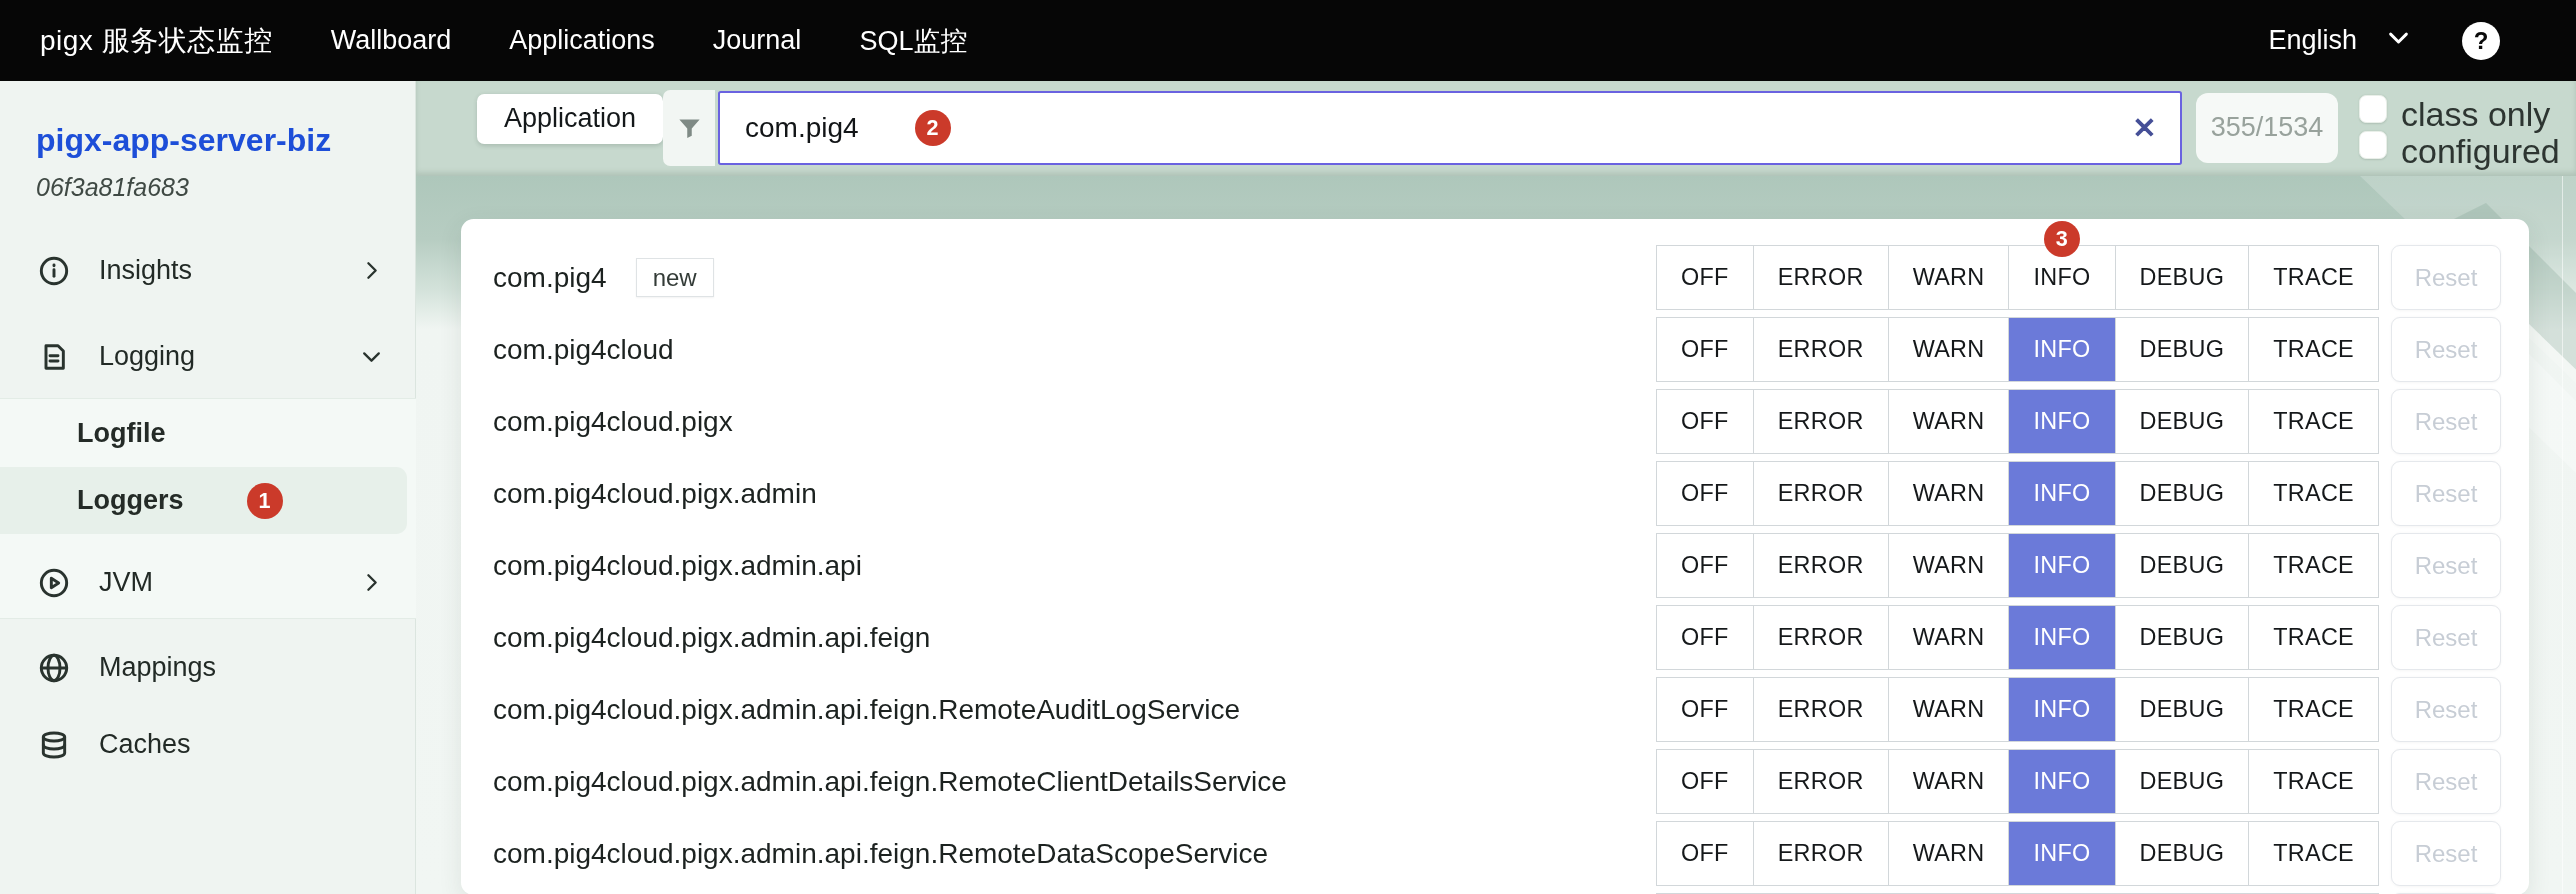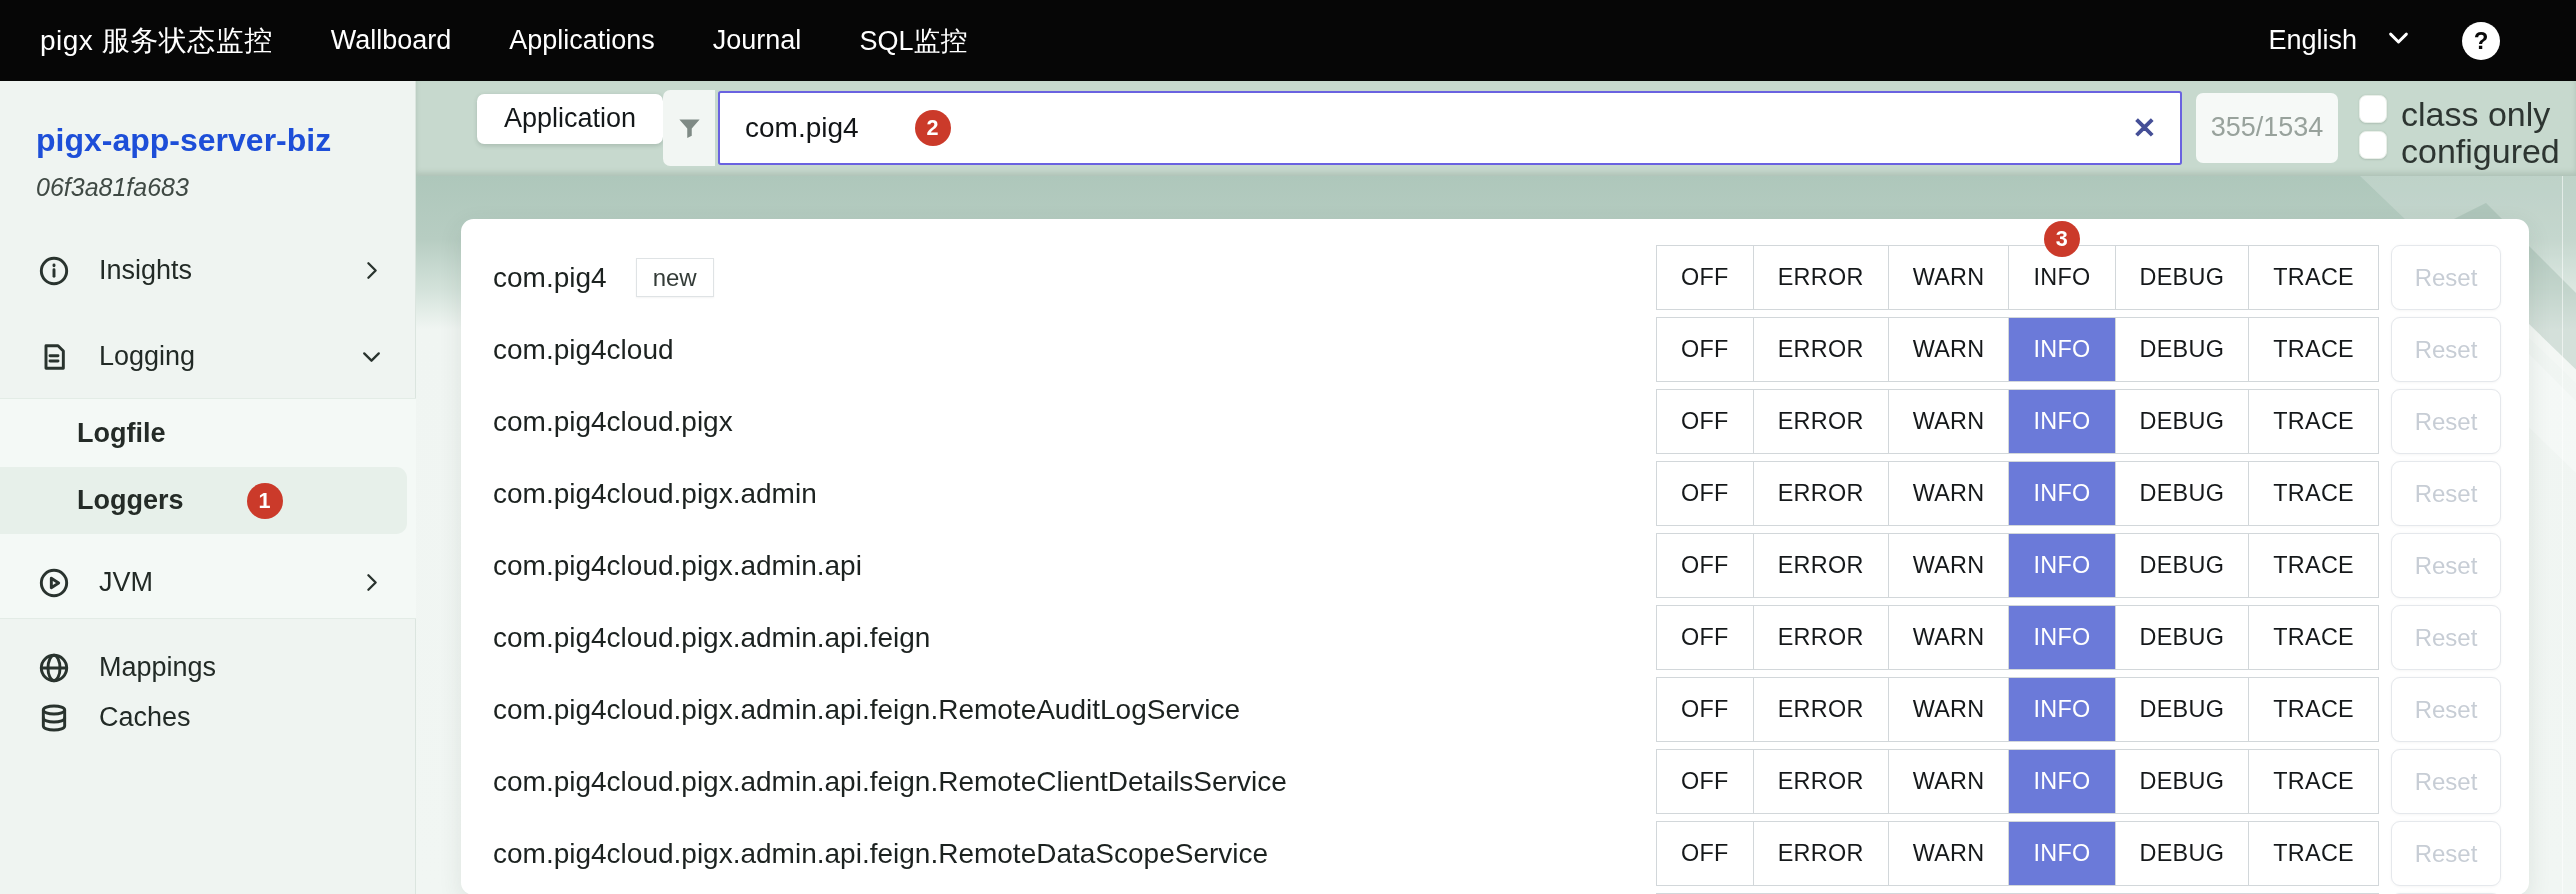--- a/index.html
+++ b/index.html
@@ -50,21 +50,21 @@
   .funnel-box { position:absolute; left:247px; top:9px; width:52px; height:76px; background:#f2f6f3;
                 border-radius:7.2px 0 0 7.2px; display:flex; align-items:center; justify-content:center; cursor:pointer; }
   .funnel-box svg { width:27px; height:27px; }
   .search-input { position:absolute; left:302px; top:10px; width:1464px; height:74px; background:#fff;
                   border:2.7px solid #6a62e0; border-radius:2.7px; display:flex; align-items:center;
                   padding:0 23.4px 0 25px; cursor:text; }
   .search-text { font-size:28px; color:#121517; }
   .search-badge { margin-left:56px; }
   .clear-x { margin-left:auto; font-size:29px; font-weight:bold; color:#454f97; cursor:pointer; line-height:1; }
   .count-box { position:absolute; left:1780px; top:11.7px; width:142px; height:70px; background:#f6f9f7;
-               border-radius:7px; display:flex; align-items:center; justify-content:center;
+               border-radius:12px; display:flex; align-items:center; justify-content:center;
                font-size:27px; color:#98a29c; }
   .cb { position:absolute; left:1943px; width:28px; height:28px; background:#fff; border-radius:7.2px;
         border:0.9px solid #e9efe9; box-shadow:0 0.9px 1.8px rgba(40,60,50,.15); cursor:pointer; }
   .cb1 { top:14.4px; } .cb2 { top:50px; }
   .cb-label { position:absolute; left:1985px; font-size:34px; color:#2d3531; white-space:nowrap; }
   .cb-label1 { top:14.4px; } .cb-label2 { top:51px; }
 
   
   .content { position:absolute; left:416px; top:176px; width:2160px; height:719px;
              background:linear-gradient(180deg,#aec7bb 0px,#b7cdc2 63px,#d3e2da 113px,#f0f5f2 153px,#f1f6f3 100%); }
@@ -181,21 +181,21 @@
     <span class="icon">
       <svg viewBox="0 0 24 24" class="ico-stroke">
           <circle cx="12" cy="12" r="9.5"></circle>
           <path d="M2.5 12h19"></path>
           <ellipse cx="12" cy="12" rx="4.5" ry="9.5"></ellipse>
         </svg>
     </span>
     <span class="side-label">Mappings</span>
   </div>
 
-  <div class="side-item" style="top:596px;height:81px;">
+  <div class="side-item" style="top:623px;height:81px;">
     <span class="icon">
       <svg viewBox="0 0 24 24" class="ico-stroke">
           <ellipse cx="12" cy="6" rx="8" ry="3"></ellipse>
           <path d="M4 6v6c0 1.7 3.6 3 8 3s8-1.3 8-3V6"></path>
           <path d="M4 12v6c0 1.7 3.6 3 8 3s8-1.3 8-3v-6"></path>
         </svg>
     </span>
     <span class="side-label">Caches</span>
   </div>
 </aside>

